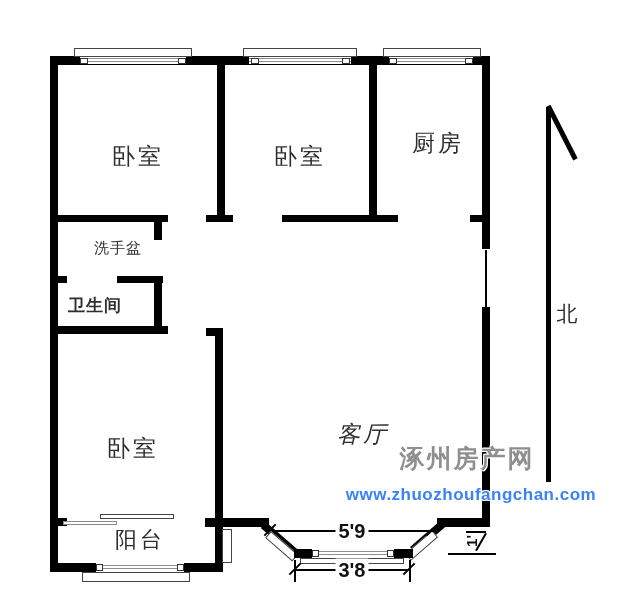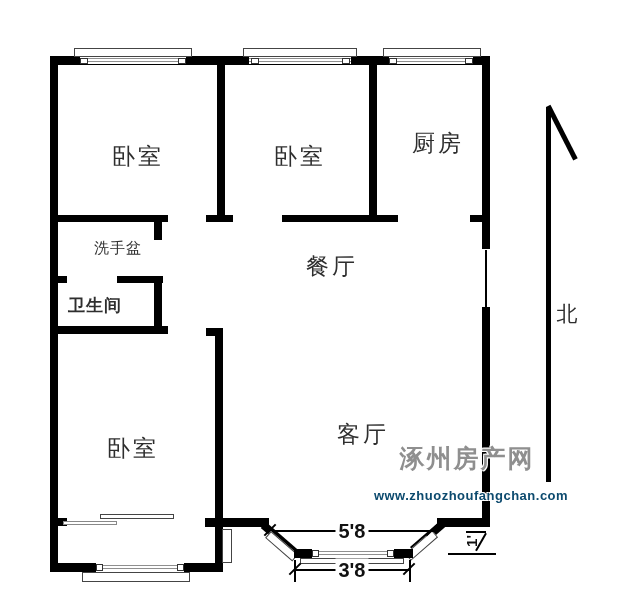--- a/index.html
+++ b/index.html
@@ -20,22 +20,22 @@
   .mid-label{font-size:17px;letter-spacing:1px;}
   .dim-line{position:absolute;background:#000;}
   .dim-tick{position:absolute;background:#000;width:16px;height:2px;transform:rotate(-45deg);}
   .dim-text{position:absolute;transform:translate(-50%,-50%);font-weight:bold;font-size:20px;
       color:#111;background:#fff;padding:0 3px;white-space:nowrap;}
   .dim-text-rot{position:absolute;transform:translate(-50%,-50%) rotate(-90deg);font-weight:bold;
       font-size:15px;color:#111;white-space:nowrap;}
   .wm1{position:absolute;transform:translate(-50%,-50%);font-weight:bold;font-size:25px;
       letter-spacing:2px;color:#8f8f8f;white-space:nowrap;
       text-shadow:-1px -1px 0 #fff,1px -1px 0 #fff,-1px 1px 0 #fff,1px 1px 0 #fff;}
-  .wm2{position:absolute;transform:translate(-50%,-50%);font-weight:bold;font-size:13px;
-      letter-spacing:.5px;color:#0c4a6e;white-space:nowrap;
+  .wm2{position:absolute;transform:translate(-50%,-50%);font-weight:bold;font-size:17px;
+      letter-spacing:.5px;color:#3b82f6;white-space:nowrap;
       text-shadow:-1px -1px 0 #fff,1px -1px 0 #fff,-1px 1px 0 #fff,1px 1px 0 #fff;}
 </style>
 </head>
 <body>
 
 <div class="canvas">
 
   <div class="wall" style="left:50px;top:56px;width:440px;height:9px;"></div>
   <div class="wall" style="left:50px;top:56px;width:8px;height:516px;"></div>
   <div class="wall" style="left:482px;top:56px;width:8px;height:193px;"></div>
@@ -96,39 +96,39 @@
   <div class="sill" style="left:82px;top:572px;width:108px;height:10px;"></div>
   <div class="sill" style="left:222px;top:529px;width:10px;height:34px;"></div>
 
   <div class="wall" style="left:546px;top:107px;width:5px;height:375px;"></div>
   <div class="wall" style="left:546px;top:107px;width:5px;height:60px;transform-origin:top left;transform:rotate(-27deg);"></div>
   <div class="room-label" style="left:567px;top:314px;font-size:21px;letter-spacing:0;">北</div>
 
   <div class="dim-line" style="left:272px;top:530px;width:162px;height:2px;"></div>
   <div class="dim-tick" style="left:262px;top:529px;"></div>
   <div class="dim-tick" style="left:424px;top:529px;"></div>
-  <div class="dim-text" style="left:352px;top:531px;">5'8</div>
+  <div class="dim-text" style="left:352px;top:531px;">5'9</div>
 
   <div class="dim-line" style="left:294px;top:560px;width:2px;height:22px;"></div>
   <div class="dim-line" style="left:409px;top:560px;width:2px;height:22px;"></div>
   <div class="dim-line" style="left:295px;top:569px;width:116px;height:2px;"></div>
   <div class="dim-tick" style="left:287px;top:568px;"></div>
   <div class="dim-tick" style="left:401px;top:568px;"></div>
   <div class="dim-text" style="left:352px;top:570px;">3'8</div>
 
   <div class="dim-line" style="left:466px;top:531px;width:20px;height:2px;"></div>
   <div class="dim-line" style="left:448px;top:553px;width:48px;height:2px;"></div>
   <div class="dim-tick" style="left:471px;top:541px;width:20px;transform:rotate(-60deg);"></div>
   <div class="dim-text-rot" style="left:471px;top:541px;">1'</div>
 
   <div class="room-label" style="left:138px;top:156px;">卧室</div>
   <div class="room-label" style="left:300px;top:156px;">卧室</div>
   <div class="room-label" style="left:438px;top:143px;font-family:Liberation Serif, serif;">厨房</div>
-  <div class="room-label" style="left:332px;top:266px;">餐厅</div>
   <div class="room-label small-label" style="left:118px;top:248px;">洗手盆</div>
   <div class="room-label mid-label" style="left:95px;top:305px;font-weight:bold;">卫生间</div>
   <div class="room-label" style="left:133px;top:448px;">卧室</div>
-  <div class="room-label" style="left:363px;top:434px;">客厅</div>
+  <div class="room-label" style="left:140px;top:540px;font-size:22px;">阳台</div>
+  <div class="room-label" style="left:363px;top:434px;font-style:italic;">客厅</div>
 
   <div class="wm1" style="left:467px;top:458px;">涿州房产网</div>
   <div class="wm2" style="left:471px;top:495px;">www.zhuozhoufangchan.com</div>
 
 </div>
 
 </body></html>

